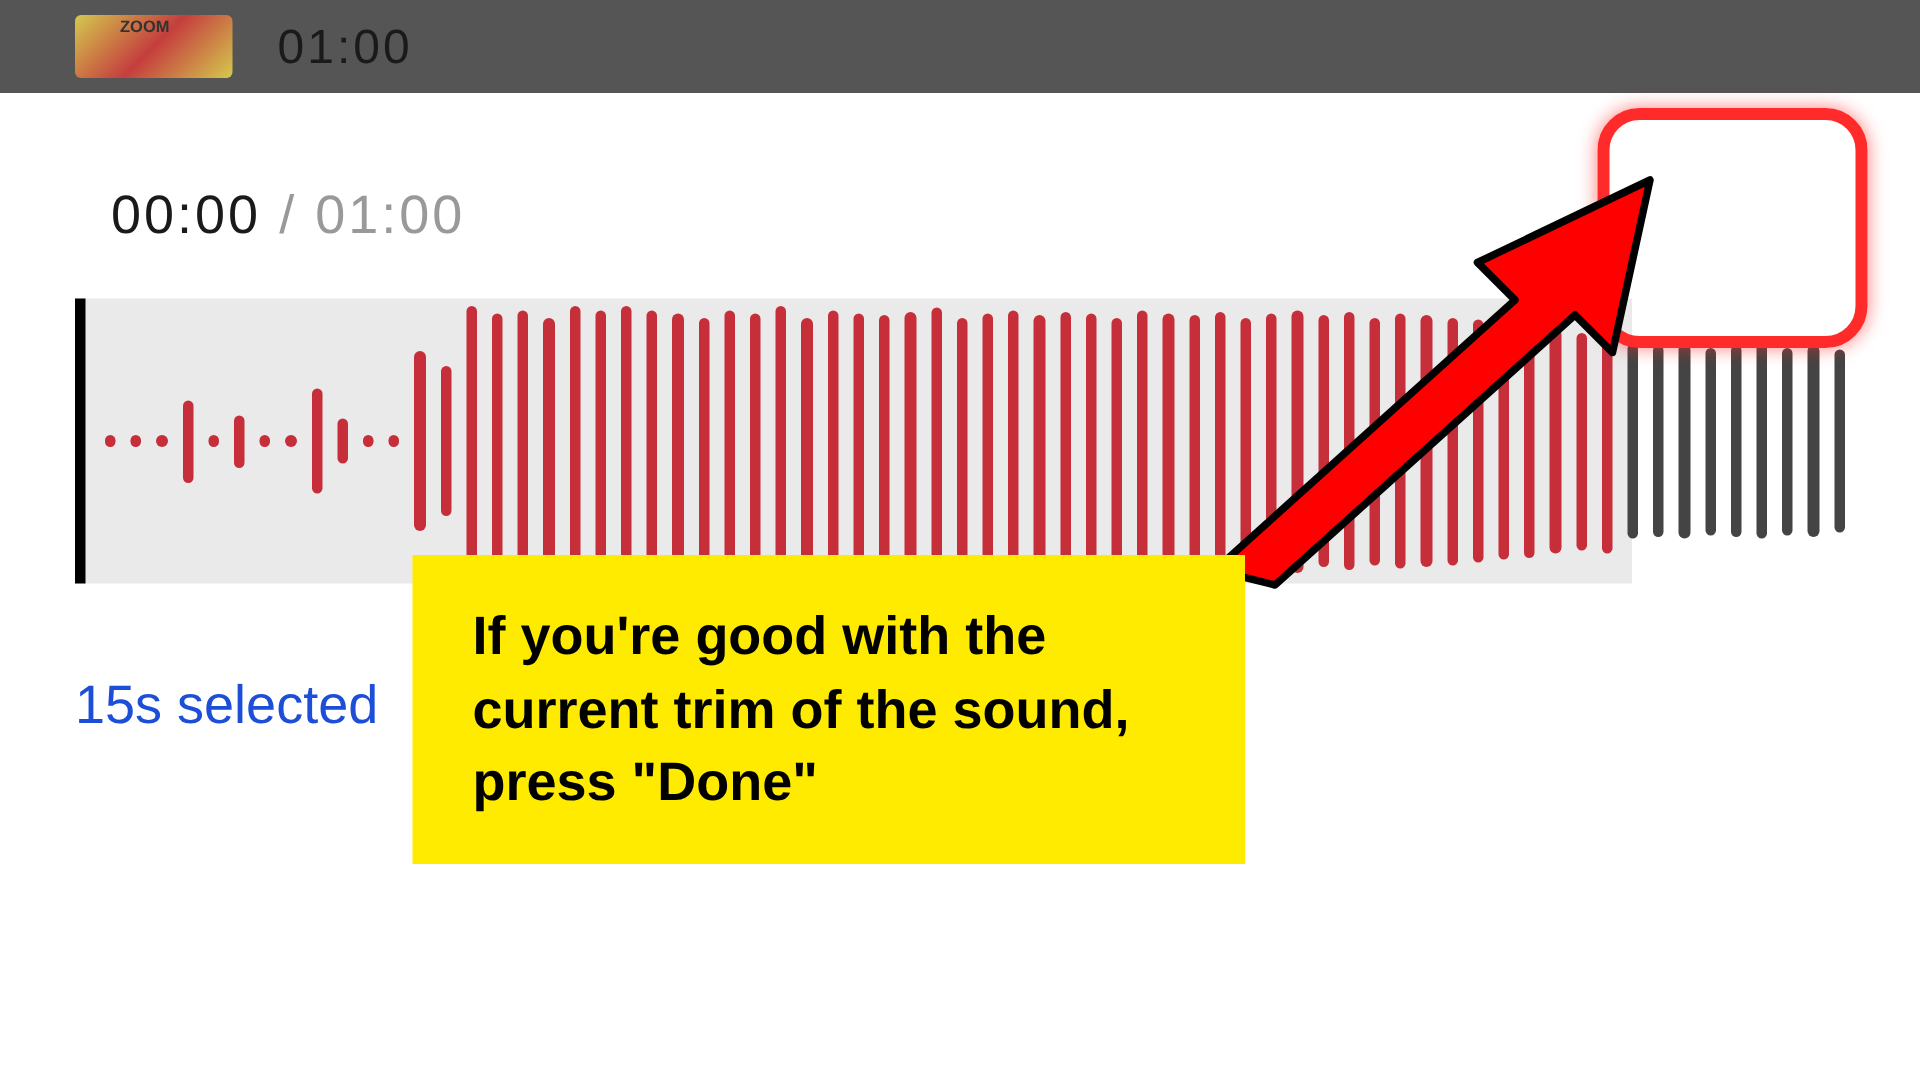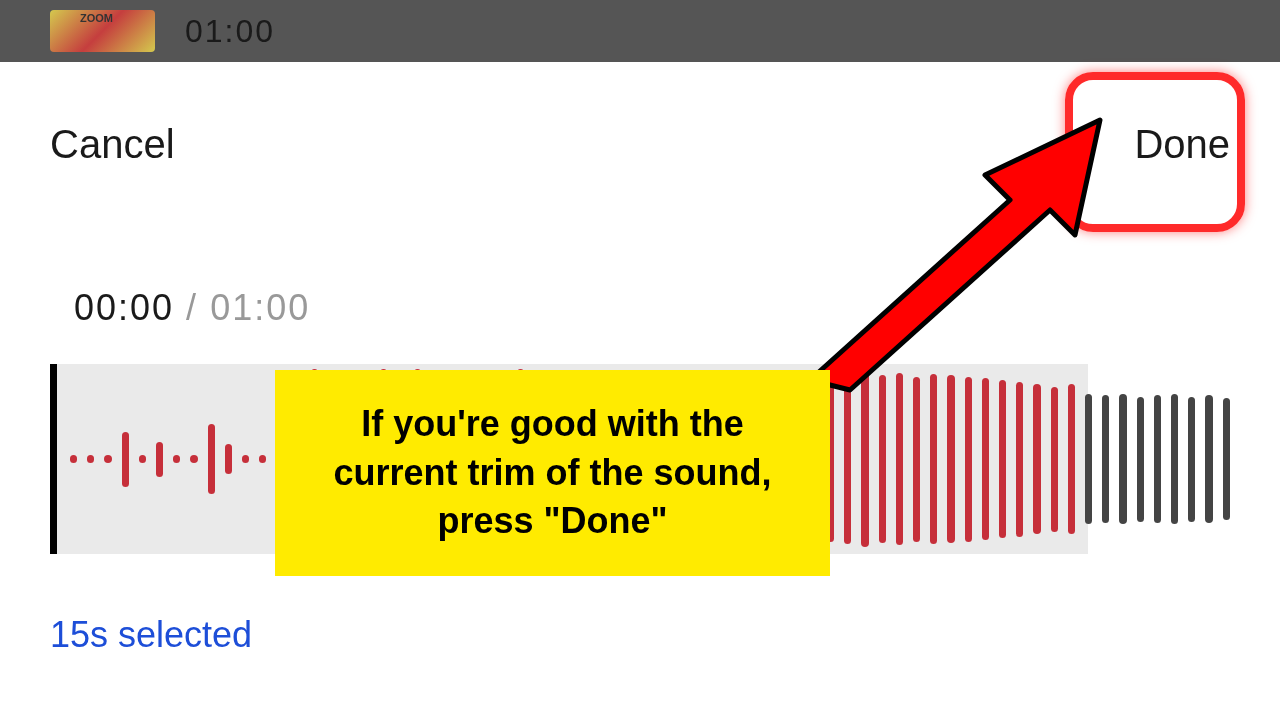--- a/index.html
+++ b/index.html
@@ -151,21 +151,20 @@
       left: 275px;
       width: 555px;
       background: #ffeb00;
       padding: 30px 40px;
       z-index: 10;
     }
     .callout-text {
       font-size: 36px;
       font-weight: bold;
       color: #000;
-      text-align: center;
       line-height: 1.35;
     }
     .arrow-svg {
       position: absolute;
       top: 110px;
       left: 780px;
       z-index: 5;
       pointer-events: none;
     }
     .selected-text {
@@ -175,24 +174,20 @@
   </style>
 </head>
 <body>
 
 <div class="backdrop-dim">
   <div class="thumb"></div>
   <div class="backdrop-time">01:00</div>
 </div>
 
 <div class="sheet">
-  <div class="header-row">
-    <button class="cancel-btn">Cancel</button>
-    <button class="done-btn">Done</button>
-  </div>
 
   <div class="time-row">
     <span class="time-current">00:00</span>
     <span class="time-sep">/</span>
     <span class="time-total">01:00</span>
   </div>
 
   <div class="waveform-wrap">
     <div class="selection-bg"></div>
     <div class="playhead"></div>

